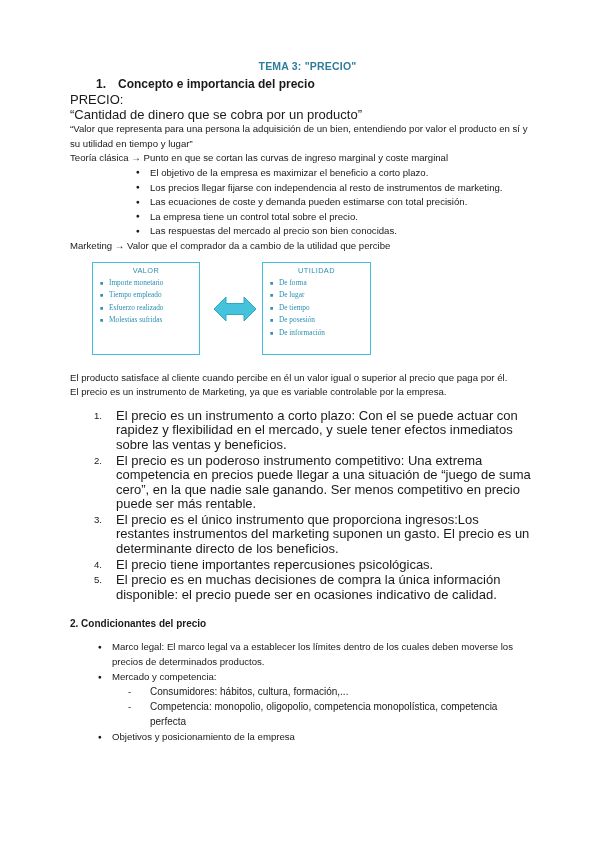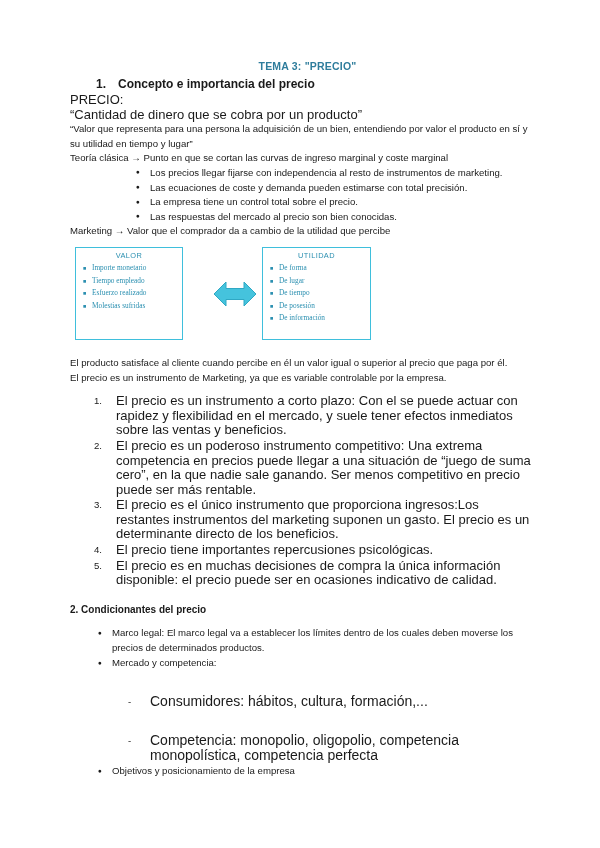--- a/index.html
+++ b/index.html
@@ -101,24 +101,23 @@
   }
 
   
   ul.dash-list {
     list-style: none;
     margin: 0;
     padding: 0;
   }
   ul.dash-list > li {
     position: relative;
-    font-size: 14px;
+    font-size: 10px;
     line-height: 15px;
     padding-left: 80px;
-    margin-top: 24px;
   }
   ul.dash-list > li::before {
     content: "-";
     position: absolute;
     left: 58px;
     top: 0;
     font-size: 9.6px;
   }
 
   
@@ -150,21 +149,21 @@
     height: 100px;
     margin: 4px 0 0 0;
   }
   .dbox {
     position: absolute;
     top: 4px;
     border: 1.6px solid #3fbfdc;
     background: #ffffff;
     box-sizing: border-box;
   }
-  .dbox.left  { left: 5px;  width: 108px; height: 93px; }
+  .dbox.left  { left: 22px;  width: 108px; height: 93px; }
   .dbox.right { left: 192px; width: 109px; height: 93px; }
   .dbox .dtitle {
     text-align: center;
     color: #2a8fb0;
     font-size: 7.4px;
     letter-spacing: 0.4px;
     margin: 3px 0 2px 0;
   }
   .dbox ul {
     list-style: none;
@@ -209,20 +208,21 @@
     <div class="section-heading-1">
       <span class="num">1.</span><span>Concepto e importancia del precio</span>
     </div>
 
     <p class="body-line">PRECIO:</p>
     <p class="body-line">“Cantidad de dinero que se cobra por un producto”</p>
     <p class="body-para">“Valor que representa para una persona la adquisición de un bien, entendiendo por valor el producto en sí y su utilidad en tiempo y lugar”</p>
     <p class="body-para">Teoría clásica → Punto en que se cortan las curvas de ingreso marginal y coste marginal</p>
 
     <ul class="round-list">
+      <li>El objetivo de la empresa es maximizar el beneficio a corto plazo.</li>
       <li>Los precios llegar fijarse con independencia al resto de instrumentos de marketing.</li>
       <li>Las ecuaciones de coste y demanda pueden estimarse con total precisión.</li>
       <li>La empresa tiene un control total sobre el precio.</li>
       <li>Las respuestas del mercado al precio son bien conocidas.</li>
     </ul>
 
     <p class="body-para">Marketing → Valor que el comprador da a cambio de la utilidad que percibe</p>
 
     <div class="diagram">
 

